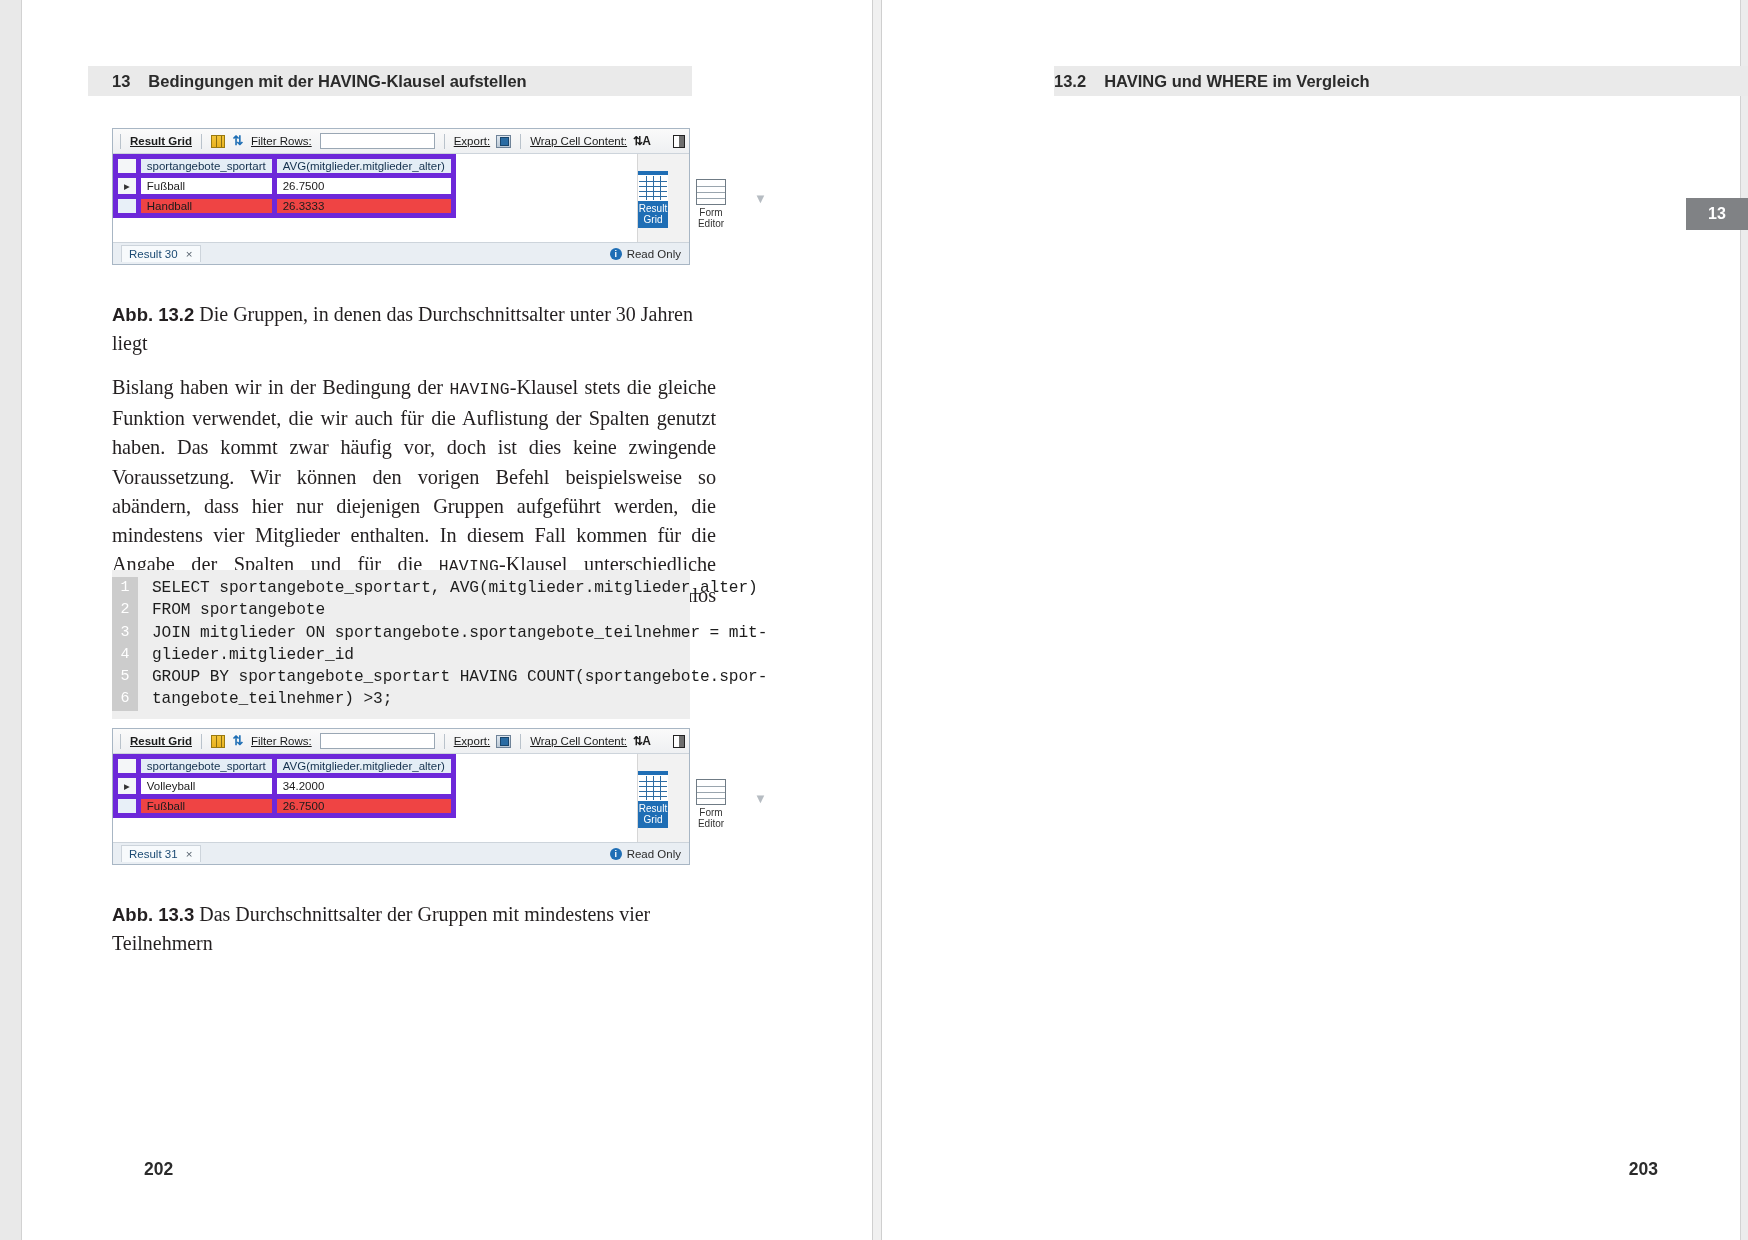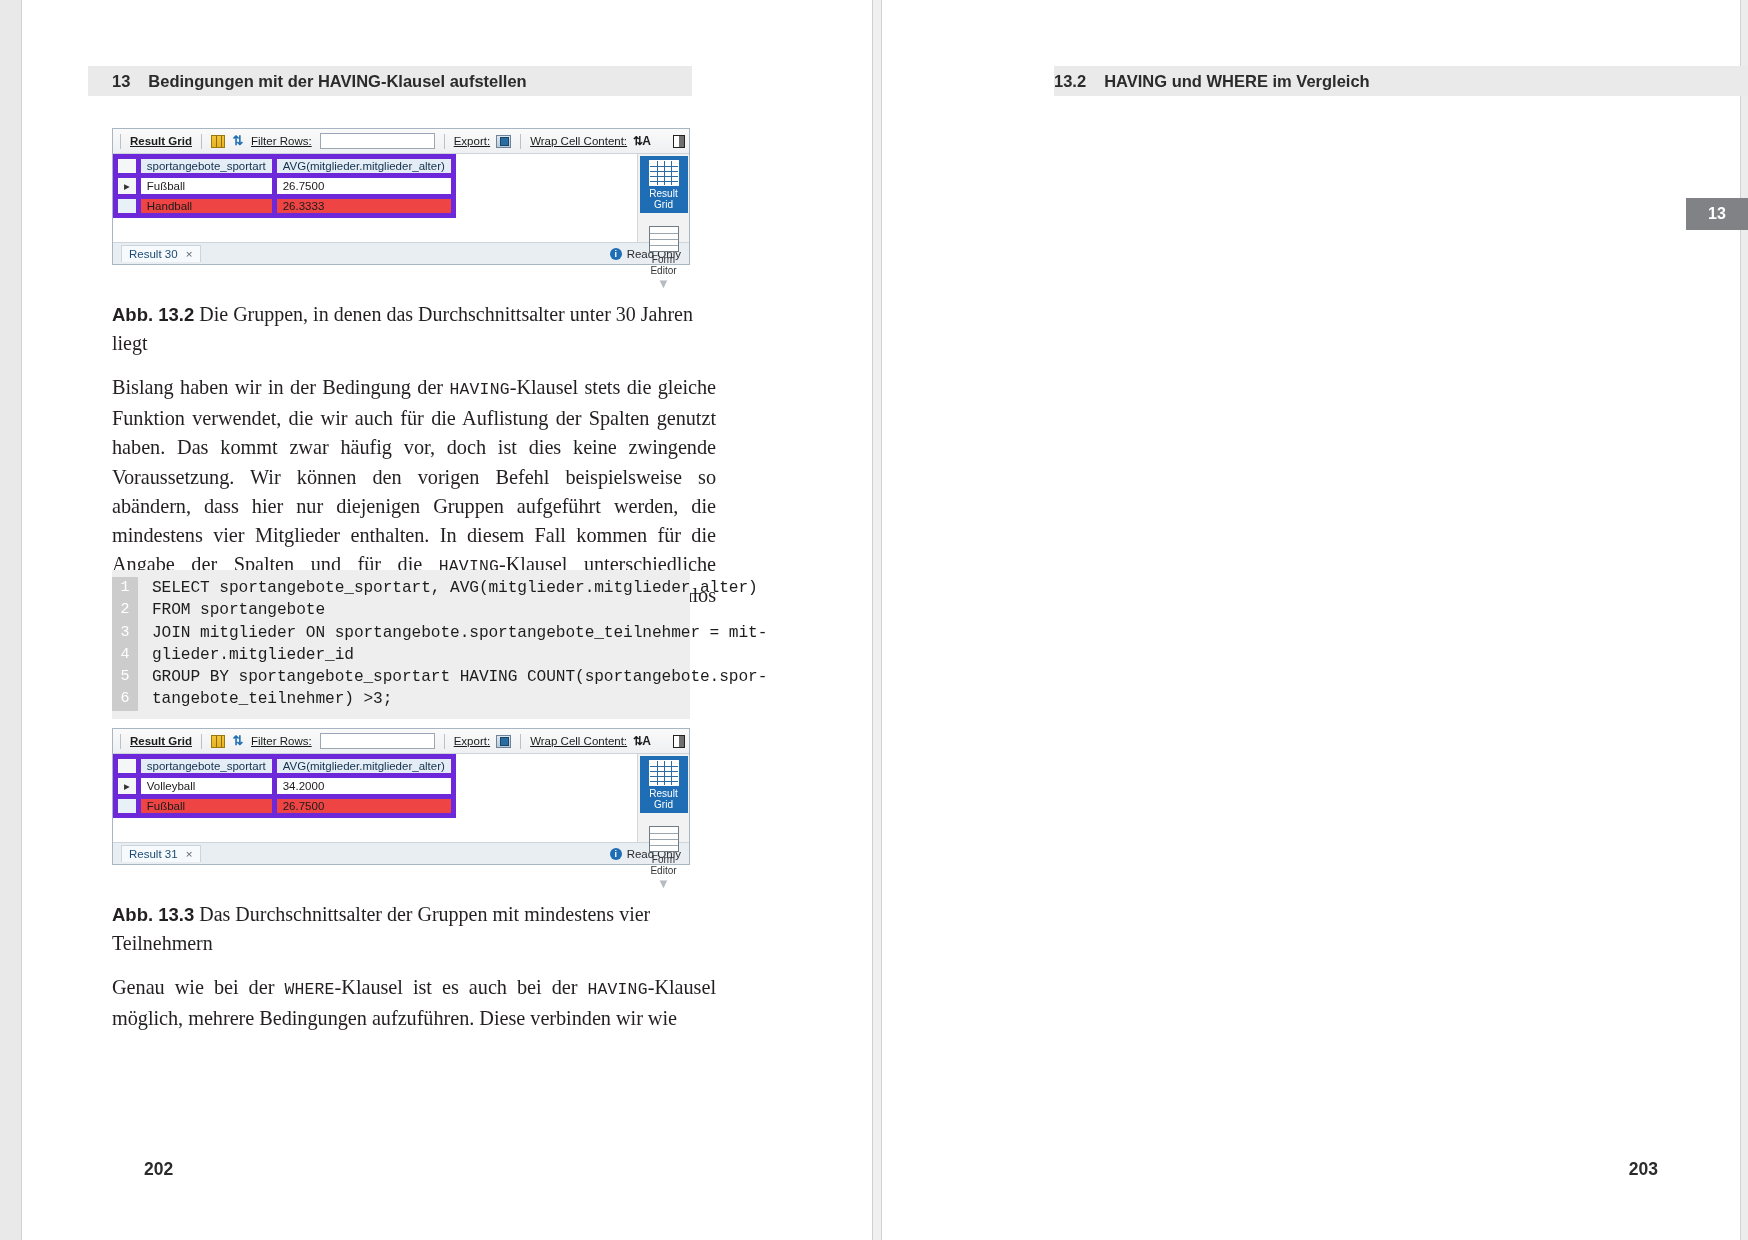--- a/index.html
+++ b/index.html
@@ -154,21 +154,21 @@
   .wb-table tr.alt td { background:#e8f0f8; }
   .wb-table td.cellval { background:#ffffff; }
   .wb-table tr.alt td.cellval { background:#ef4444; }
   .col-a { min-width:132px; }
   .col-b { min-width:175px; }
 
   
   .wb-side {
     position:absolute; right:0; top:0; width:52px; bottom:0;
     background:#f2f2f2; border-left:1px solid #d6d6d6;
-    display:flex; flex-direction:column; align-items:center; padding-top:2px;
+    display:flex; flex-direction:row; align-items:center; padding-top:2px;gap:28px;
   }
   .side-btn {
     width:48px; padding:4px 0 3px 0; text-align:center;
     font-size:10px; line-height:11px; color:#333;
   }
   .side-btn.active { background:#1f6eb5; color:#ffffff; }
   .side-ico {
     width:30px; height:26px; margin:0 auto 2px auto;
     border:1px solid #6f7b85; background:#ffffff; position:relative; overflow:hidden;
   }
@@ -387,21 +387,20 @@
           </span>
         </div>
       </div>
     </div>
 
     <div class="col left" style="top:900px; position:absolute;">
       <p class="caption">
         <b>Abb. 13.3</b>
         <span class="cap-text">Das Durchschnittsalter der Gruppen mit mindestens vier Teilnehmern</span>
       </p>
-      <p class="body"><span>Genau wie bei der </span><span class="mono-inline">WHERE</span><span>-Klausel ist es auch bei der </span><span class="mono-inline">HAVING</span><span>-Klausel möglich, mehrere Bedingungen aufzuführen. Diese verbinden wir wie</span></p>
     </div>
 
     <div class="folio l">202</div>
   </div>
 
   <div class="page page-right">
 
     <div class="runhead right">
       <span class="rh-num">13.2</span>
       <span>HAVING und WHERE im Vergleich</span>

